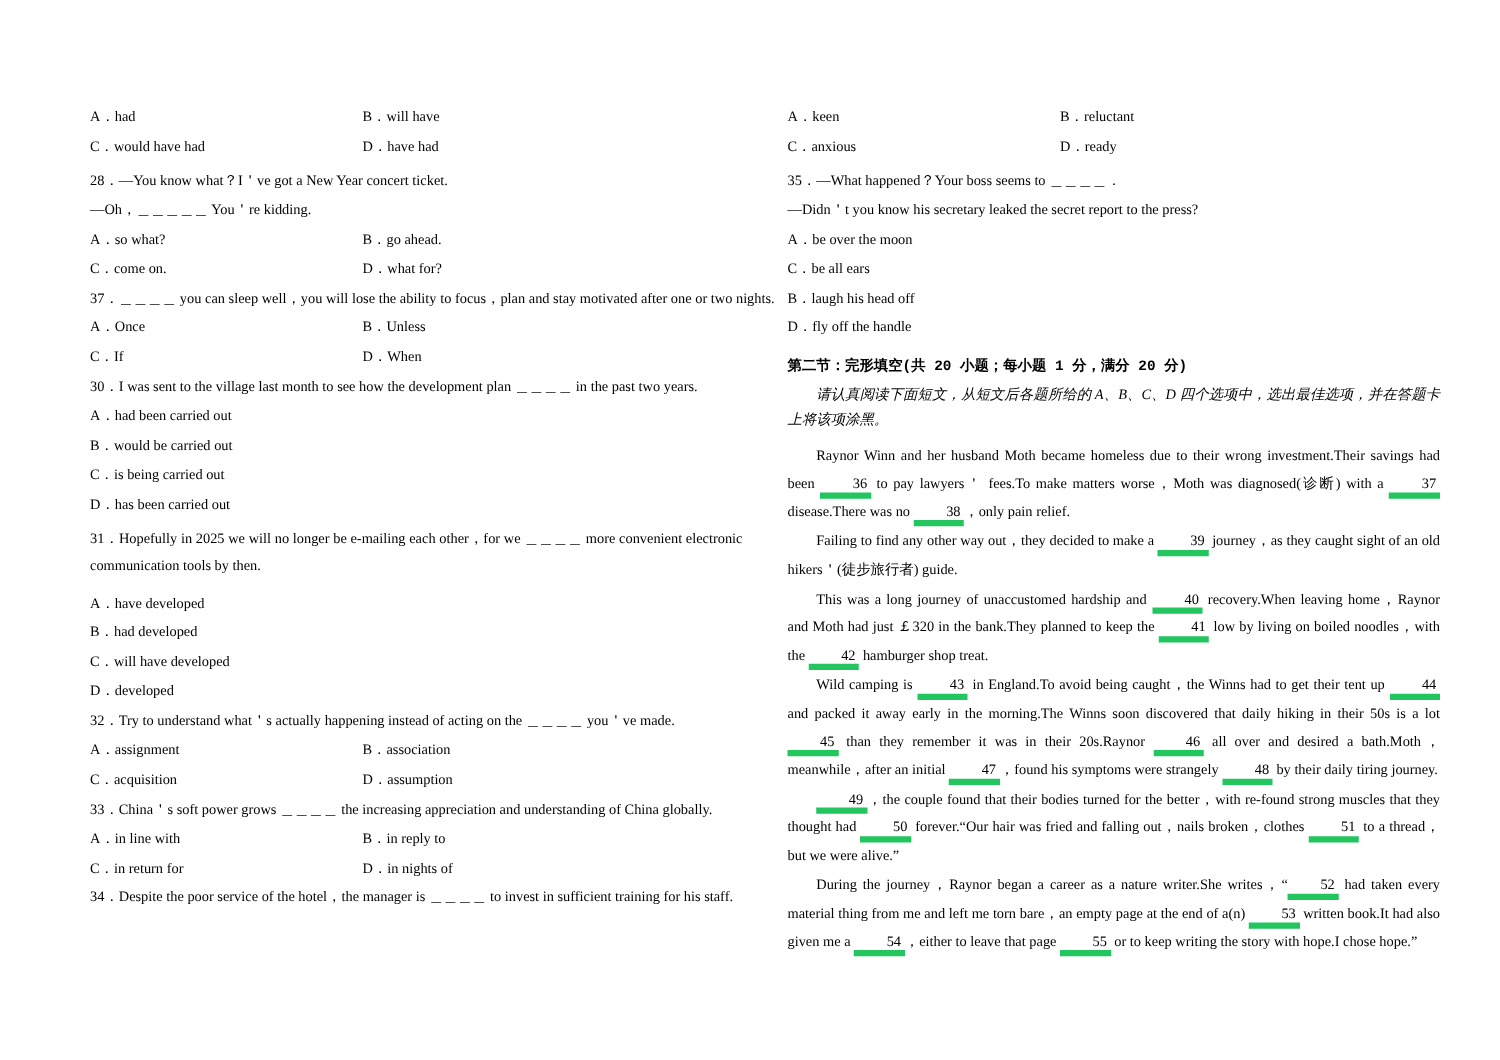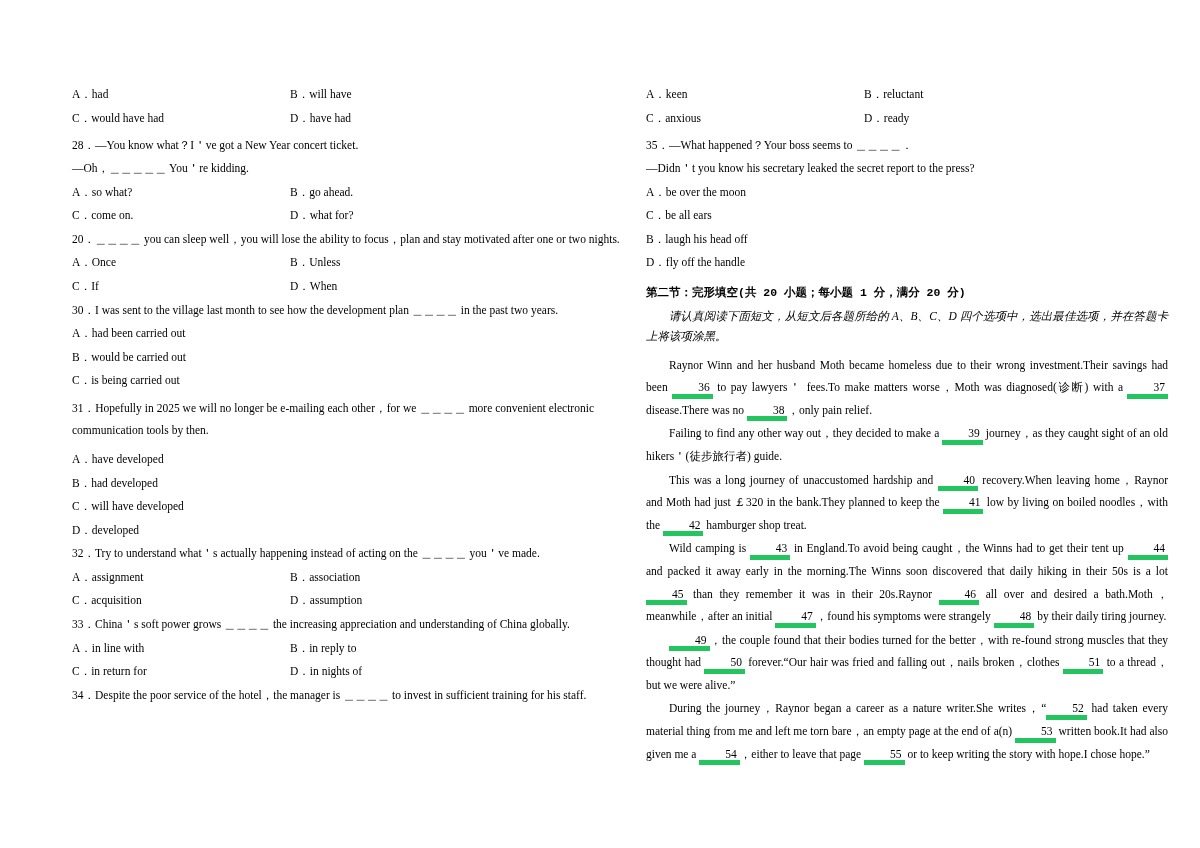--- a/index.html
+++ b/index.html
@@ -17,21 +17,21 @@
   }
   .page {
     position: relative;
     width: 1200px;
     height: 848px;
     box-sizing: border-box;
     padding: 88px 72px 40px 72px;
   }
   .columns {
     display: flex;
-    gap: 52px;
+    gap: 36px;
     width: 100%;
     height: 100%;
   }
   .col {
     width: 522px;
     flex: 0 0 522px;
   }
   
   .line {
     line-height: 1.05;
@@ -106,34 +106,35 @@
       <div class="line">—Oh，＿＿＿＿＿ You＇re kidding.</div>
       <div class="opts2">
         <div>A．so what?</div>
         <div>B．go ahead.</div>
       </div>
       <div class="opts2">
         <div>C．come on.</div>
         <div>D．what for?</div>
       </div>
 
-      <div class="line">20．＿＿＿＿ you can sleep well，you will lose the ability to focus，plan and stay motivated after one or two nights.</div>
+      <div class="line">37．＿＿＿＿ you can sleep well，you will lose the ability to focus，plan and stay motivated after one or two nights.</div>
       <div class="opts2">
         <div>A．Once</div>
         <div>B．Unless</div>
       </div>
       <div class="opts2">
         <div>C．If</div>
         <div>D．When</div>
       </div>
 
       <div class="line">30．I was sent to the village last month to see how the development plan ＿＿＿＿ in the past two years.</div>
       <div class="opt-single">A．had been carried out</div>
       <div class="opt-single">B．would be carried out</div>
       <div class="opt-single">C．is being carried out</div>
+      <div class="opt-single">D．has been carried out</div>
 
       <div class="q q-wrap" style="margin-top:0">31．Hopefully in 2025 we will no longer be e-mailing each other，for we ＿＿＿＿ more convenient electronic communication tools by then.</div>
       <div class="opt-single">A．have developed</div>
       <div class="opt-single">B．had developed</div>
       <div class="opt-single">C．will have developed</div>
       <div class="opt-single">D．developed</div>
 
       <div class="line">32．Try to understand what＇s actually happening instead of acting on the ＿＿＿＿ you＇ve made.</div>
       <div class="opts2">
         <div>A．assignment</div>

